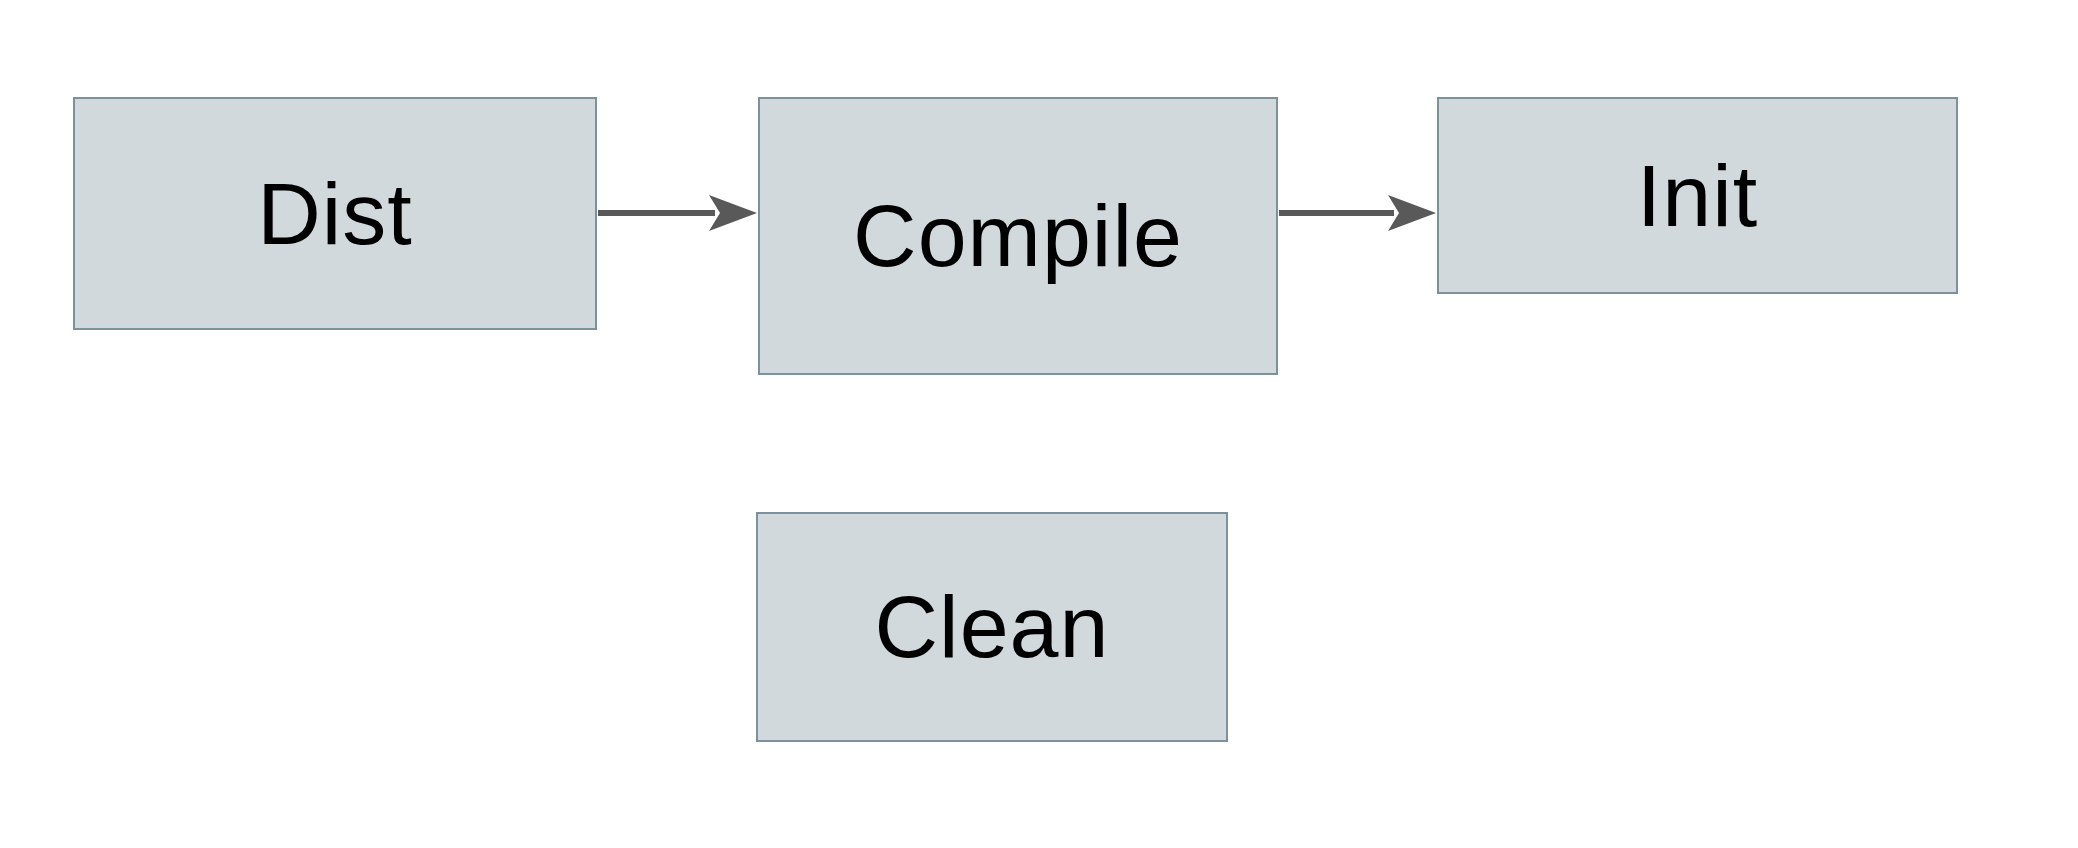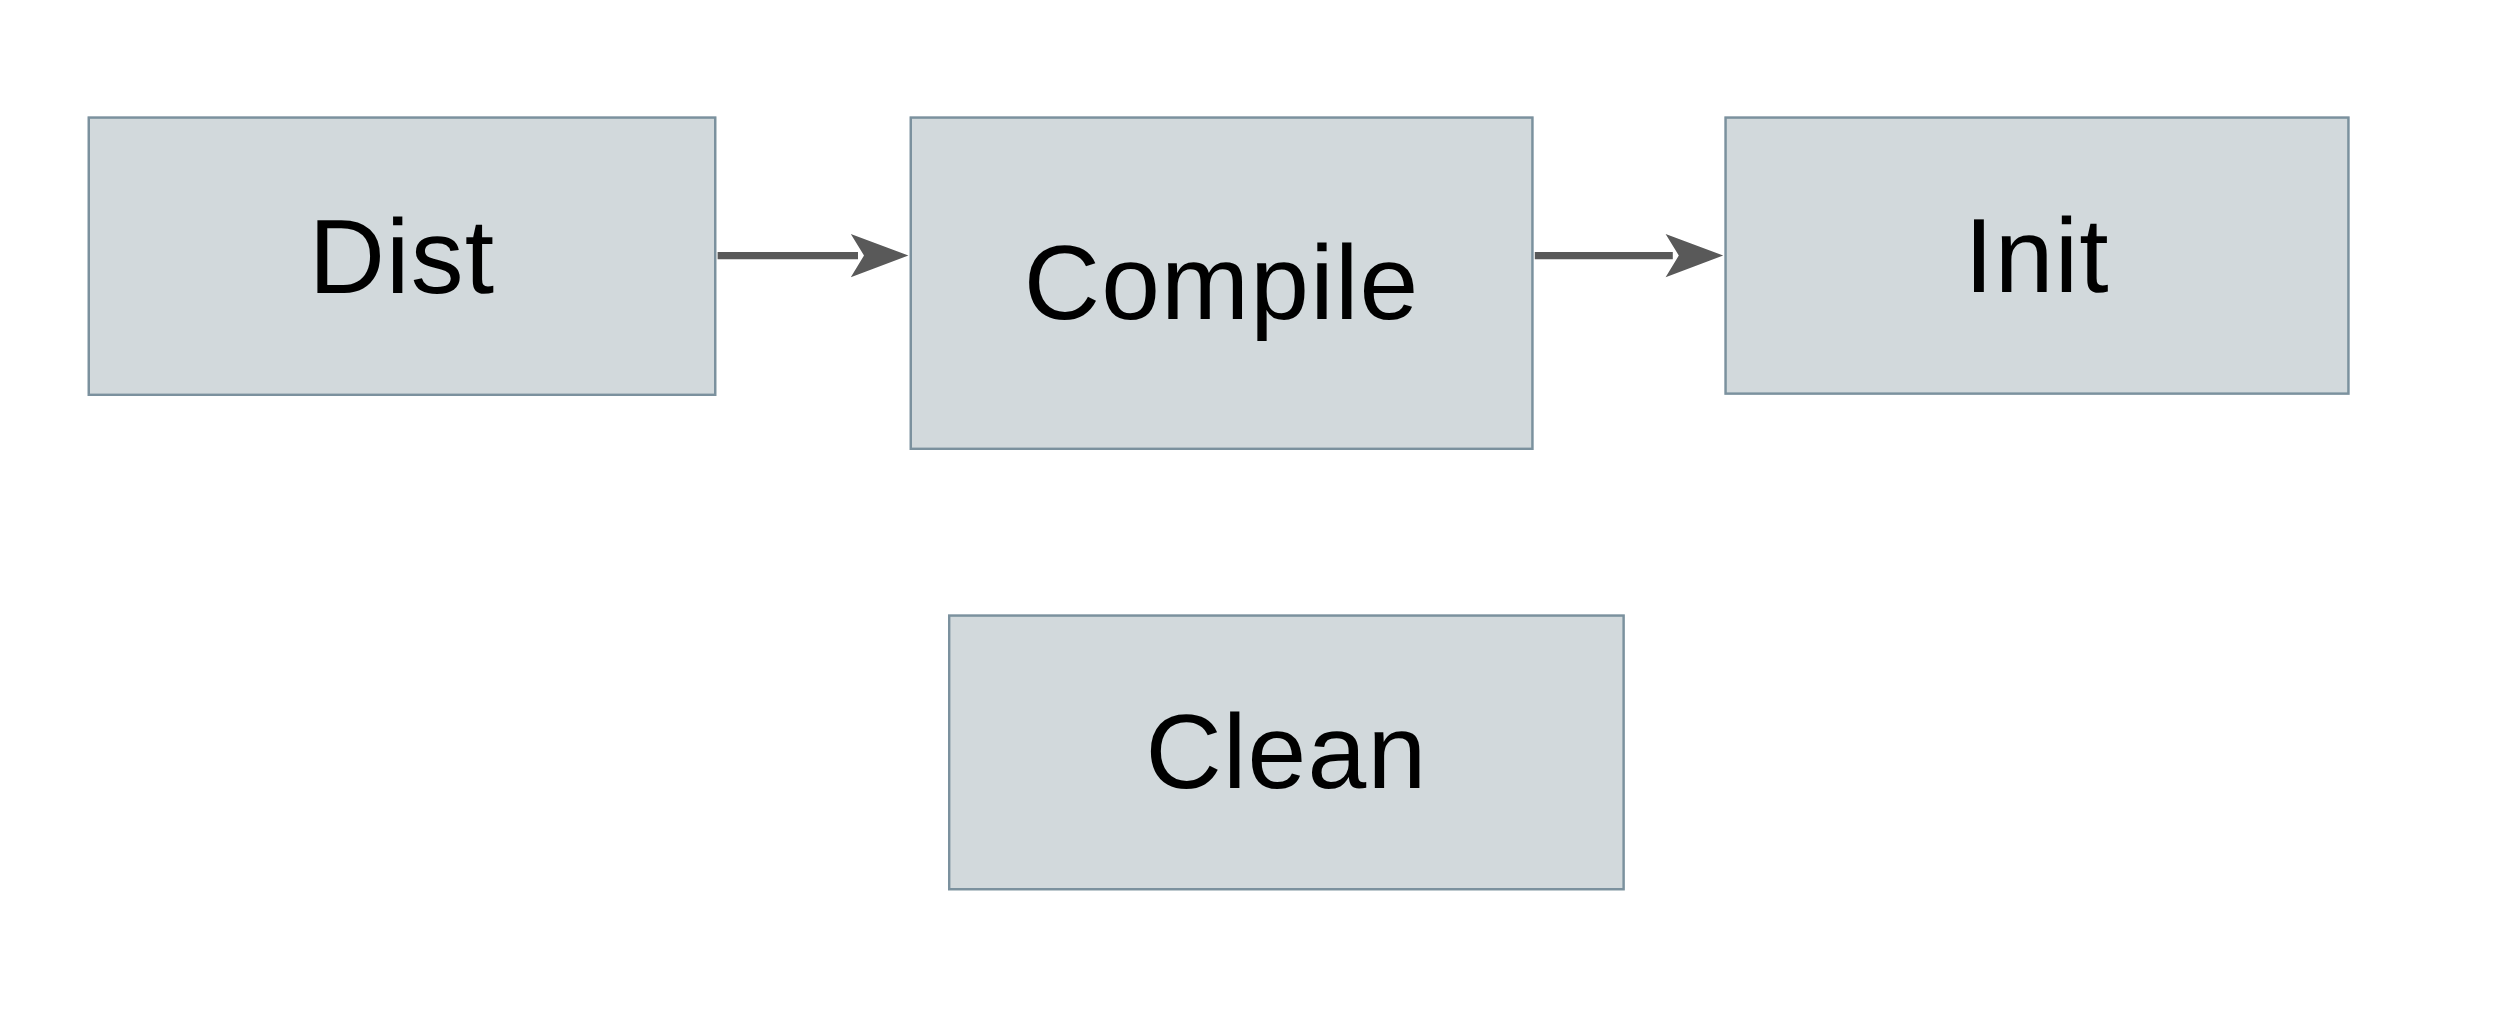--- a/index.html
+++ b/index.html
@@ -26,22 +26,22 @@
   }
   .node .label {
     color: var(--text_color, #000000);
     font-size: 88px;
     line-height: 1;
     white-space: nowrap;
     letter-spacing: 1px;
   }
   #node-dist    { left: 73px;   top: 97px;  width: 524px; height: 233px; }
   #node-compile { left: 758px;  top: 97px;  width: 520px; height: 278px; }
-  #node-init    { left: 1437px; top: 97px;  width: 521px; height: 232px; }
-  #node-clean   { left: 790px;  top: 512px; width: 564px; height: 230px; }
+  #node-init    { left: 1437px; top: 97px;  width: 521px; height: 197px; }
+  #node-clean   { left: 756px;  top: 512px; width: 472px; height: 230px; }
   .edge {
     position: absolute;
     display: block;
   }
   #edge-dist-compile { left: 597px;  top: 183px; }
   #edge-compile-init { left: 1278px; top: 183px; }
 </style>
 </head>
 <body>
 

